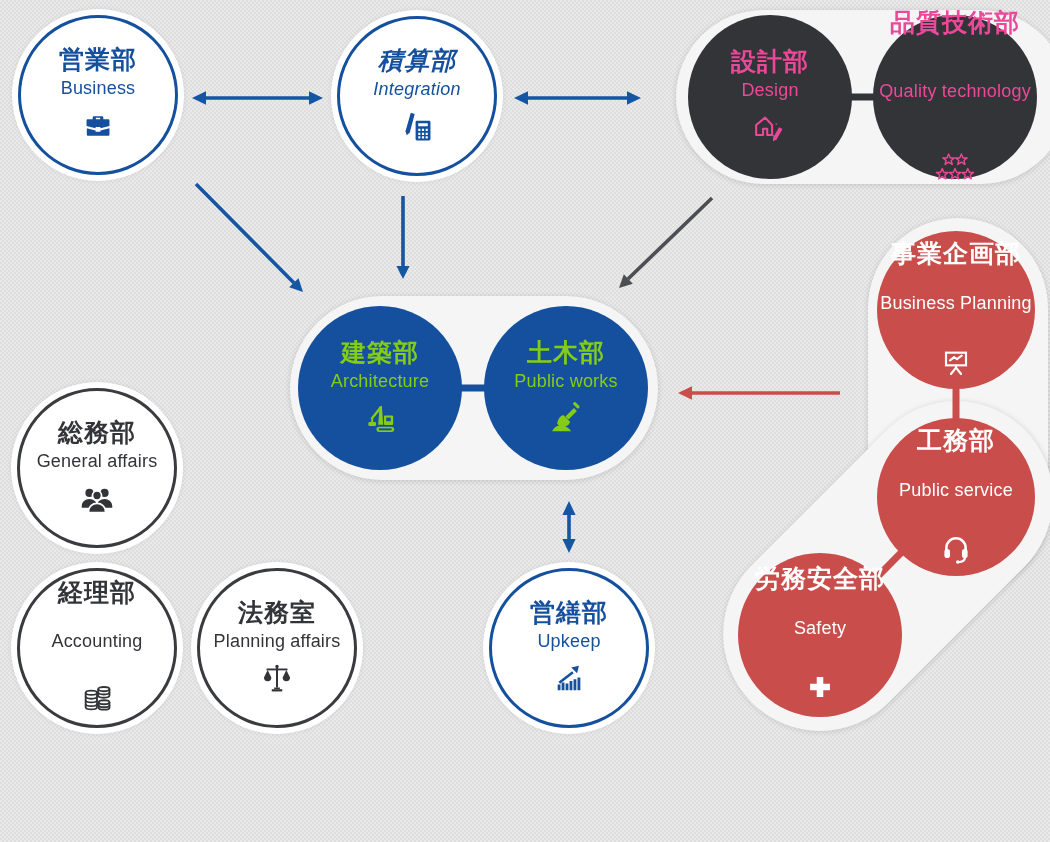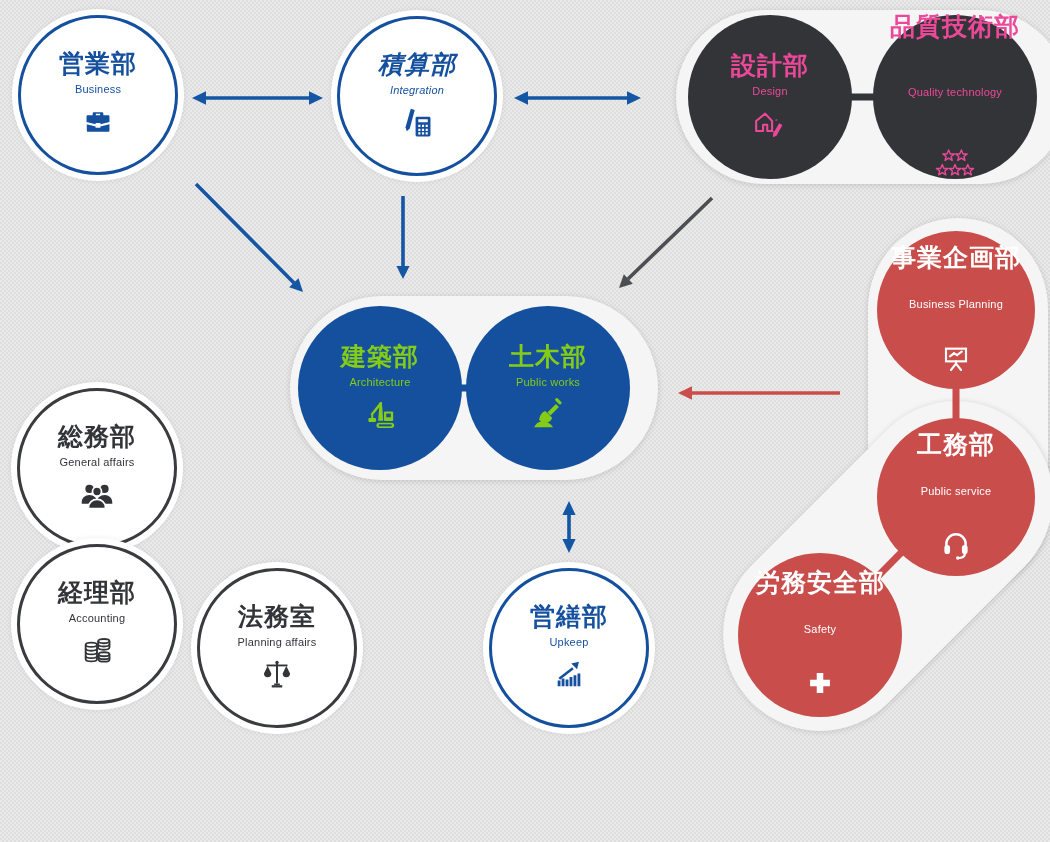--- a/index.html
+++ b/index.html
@@ -18,21 +18,21 @@
     box-shadow:0 1px 6px rgba(0,0,0,.14);
     z-index:1;
   }
   .links{position:absolute;left:0;top:0;z-index:2;}
   .node{
     position:absolute;border-radius:50%;box-sizing:border-box;
     display:flex;flex-direction:column;align-items:center;justify-content:center;
     text-align:center;z-index:3;
   }
   .node .jp{font-size:25px;font-weight:bold;letter-spacing:1px;line-height:1.1;}
-  .node .en{font-size:11px;margin-top:5px;letter-spacing:.2px;}
+  .node .en{font-size:18px;margin-top:5px;letter-spacing:.2px;}
   .node .icon{margin-top:9px;height:36px;display:flex;align-items:center;justify-content:center;}
   .icon svg{display:block;}
   .n-blue-outline{background:#fff;border:3px solid #14509e;color:#14509e;box-shadow:0 0 0 6px #ffffff,0 0 5px 7px rgba(0,0,0,.05);}
   .n-dark-outline{background:#fff;border:3px solid #3a3b3e;color:#333438;box-shadow:0 0 0 6px #ffffff,0 0 5px 7px rgba(0,0,0,.05);}
   .n-blue-fill{background:#14509e;color:#84cc16;}
   .n-dark-fill{background:#333438;color:#ec4899;}
   .n-red-fill{background:#c94d4b;color:#fff;gap:21px;}
 </style>
 </head>
 <body>
@@ -149,21 +149,21 @@
         <path d="M6.8 11.5h1.4v3H6.8z"></path>
         <path d="M5.2 14.2h4.6c.6 1 .6 2 0 2.8H5.2c-.6-.8-.6-1.8 0-2.8z"></path>
         <rect x="15.8" y="9.5" width="6.5" height="6.8" rx=".8"></rect>
         <rect x="17.4" y="11" width="3.2" height="2.6" fill="#14509e"></rect>
         <rect x="10.5" y="17.5" width="12.5" height="3.6" rx="1.8"></rect>
         <rect x="12.2" y="18.6" width="9" height="1.4" fill="#14509e"></rect>
       </svg>
     </div>
   </div>
 
-  <div class="node n-blue-fill" style="left:466px;top:306px;width:164px;height:164px;text-align:right;">
+  <div class="node n-blue-fill" style="left:484px;top:306px;width:164px;height:164px;text-align:right;">
     <div class="jp">土木部</div>
     <div class="en">Public works</div>
     <div class="icon">
       <svg width="34" height="34" viewBox="0 0 24 24" fill="currentColor">
         <rect x="16.6" y="1.2" width="5.4" height="2.2" rx="1.1" transform="rotate(45 19.3 2.3)"></rect>
         <path d="M17.6 4.3l2.1 2.1-6 6-2.1-2.1z"></path>
         <path d="M10.1 9.1l4.8 4.8c-.6 2.2-2.4 3.6-6.3 4.4l-2.9-2.9c.8-3.9 2.2-5.7 4.4-6.3z"></path>
         <path d="M2.2 20.6h13.4c-1.8-2.9-5.2-4.4-8.8-3.9-2 .3-3.6 1.8-4.6 3.9z"></path>
       </svg>
     </div>
@@ -214,21 +214,21 @@
       <svg width="36" height="32" viewBox="0 0 24 22" fill="currentColor">
         <circle cx="6.8" cy="6.8" r="2.8"></circle>
         <circle cx="17.2" cy="6.8" r="2.8"></circle>
         <path d="M1.5 16c0-3 2.4-5 5.3-5s5.3 2 5.3 5v1H1.5zM11.9 16c0-3 2.4-5 5.3-5s5.3 2 5.3 5v1H11.9z"></path>
         <circle cx="12" cy="8.6" r="3.1" stroke="#fff" stroke-width="1.2"></circle>
         <path d="M6.2 19.5c0-3.3 2.6-5.5 5.8-5.5s5.8 2.2 5.8 5.5v.8H6.2z" stroke="#fff" stroke-width="1.2"></path>
       </svg>
     </div>
   </div>
 
-  <div class="node n-dark-outline" style="left:17px;top:544px;width:160px;height:160px;">
+  <div class="node n-dark-outline" style="left:17px;top:568px;width:160px;height:160px;gap:20px;">
     <div class="jp">経理部</div>
     <div class="en">Accounting</div>
     <div class="icon">
       <svg width="36" height="34" viewBox="0 0 24 24" fill="none" stroke="currentColor" stroke-width="1.3">
         <ellipse cx="8" cy="7.6" rx="4" ry="1.5"></ellipse>
         <path d="M4 7.6v10.2c0 .9 1.8 1.5 4 1.5s4-.6 4-1.5V7.6"></path>
         <path d="M4 10.3c0 .9 1.8 1.5 4 1.5s4-.6 4-1.5M4 12.9c0 .9 1.8 1.5 4 1.5s4-.6 4-1.5M4 15.5c0 .9 1.8 1.5 4 1.5s4-.6 4-1.5"></path>
         <ellipse cx="16.8" cy="5" rx="4" ry="1.5"></ellipse>
         <path d="M12.8 5v4.6c0 .9 1.8 1.5 4 1.5s4-.6 4-1.5V5"></path>
         <path d="M12.8 7.3c0 .9 1.8 1.5 4 1.5s4-.6 4-1.5"></path>

